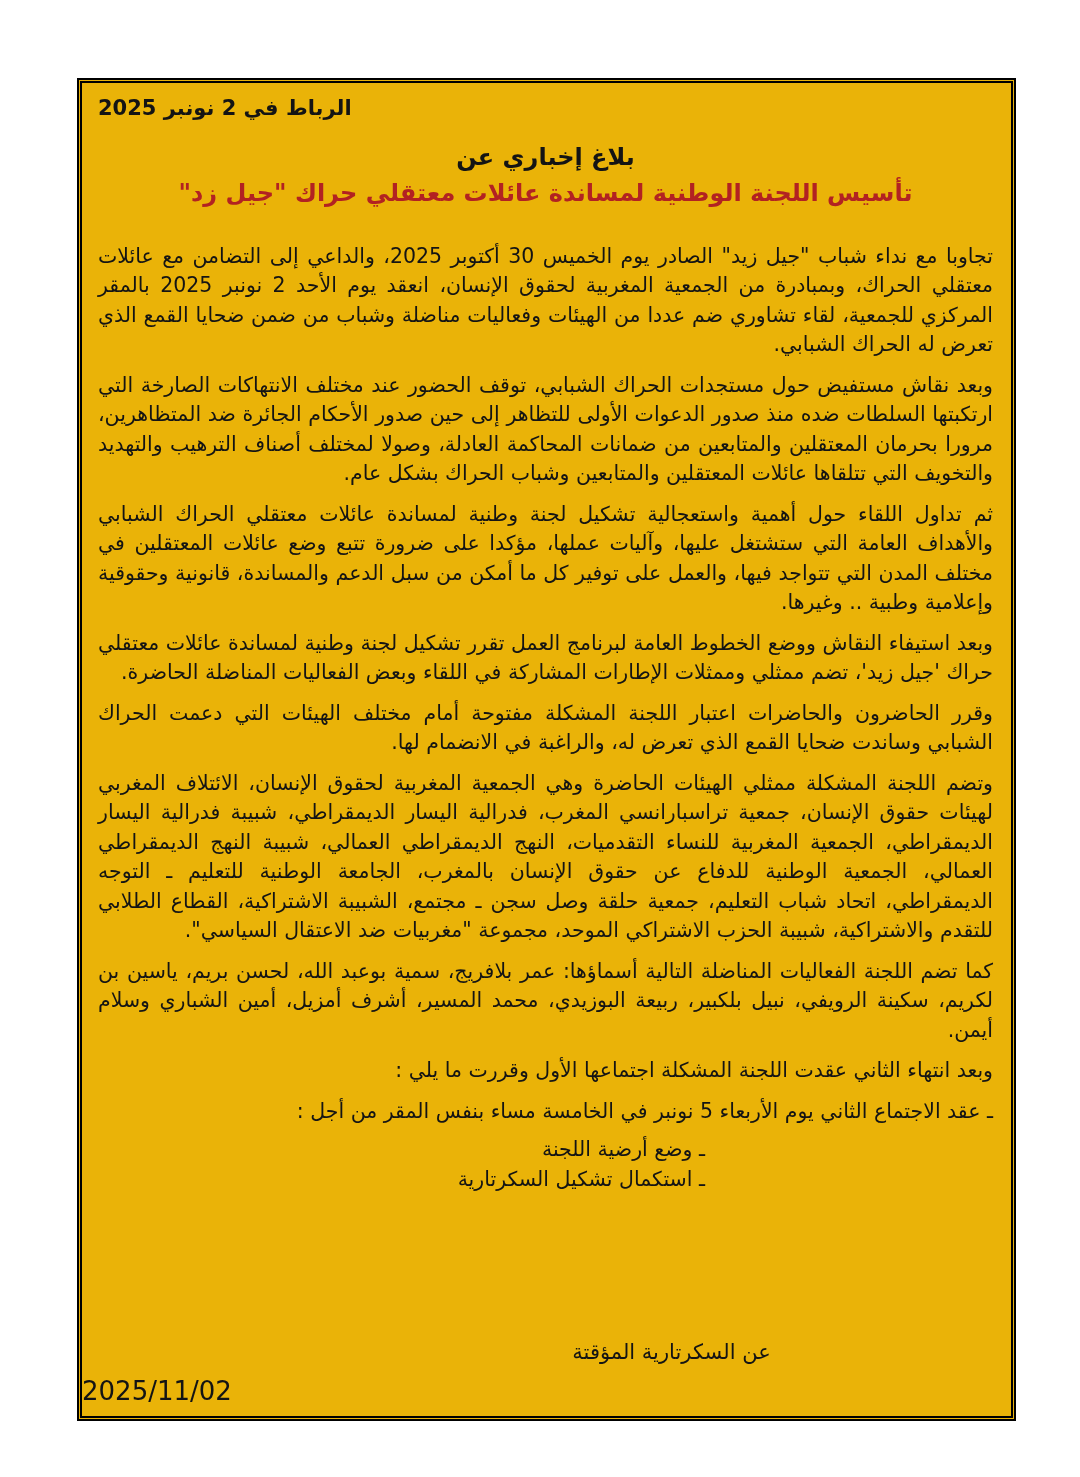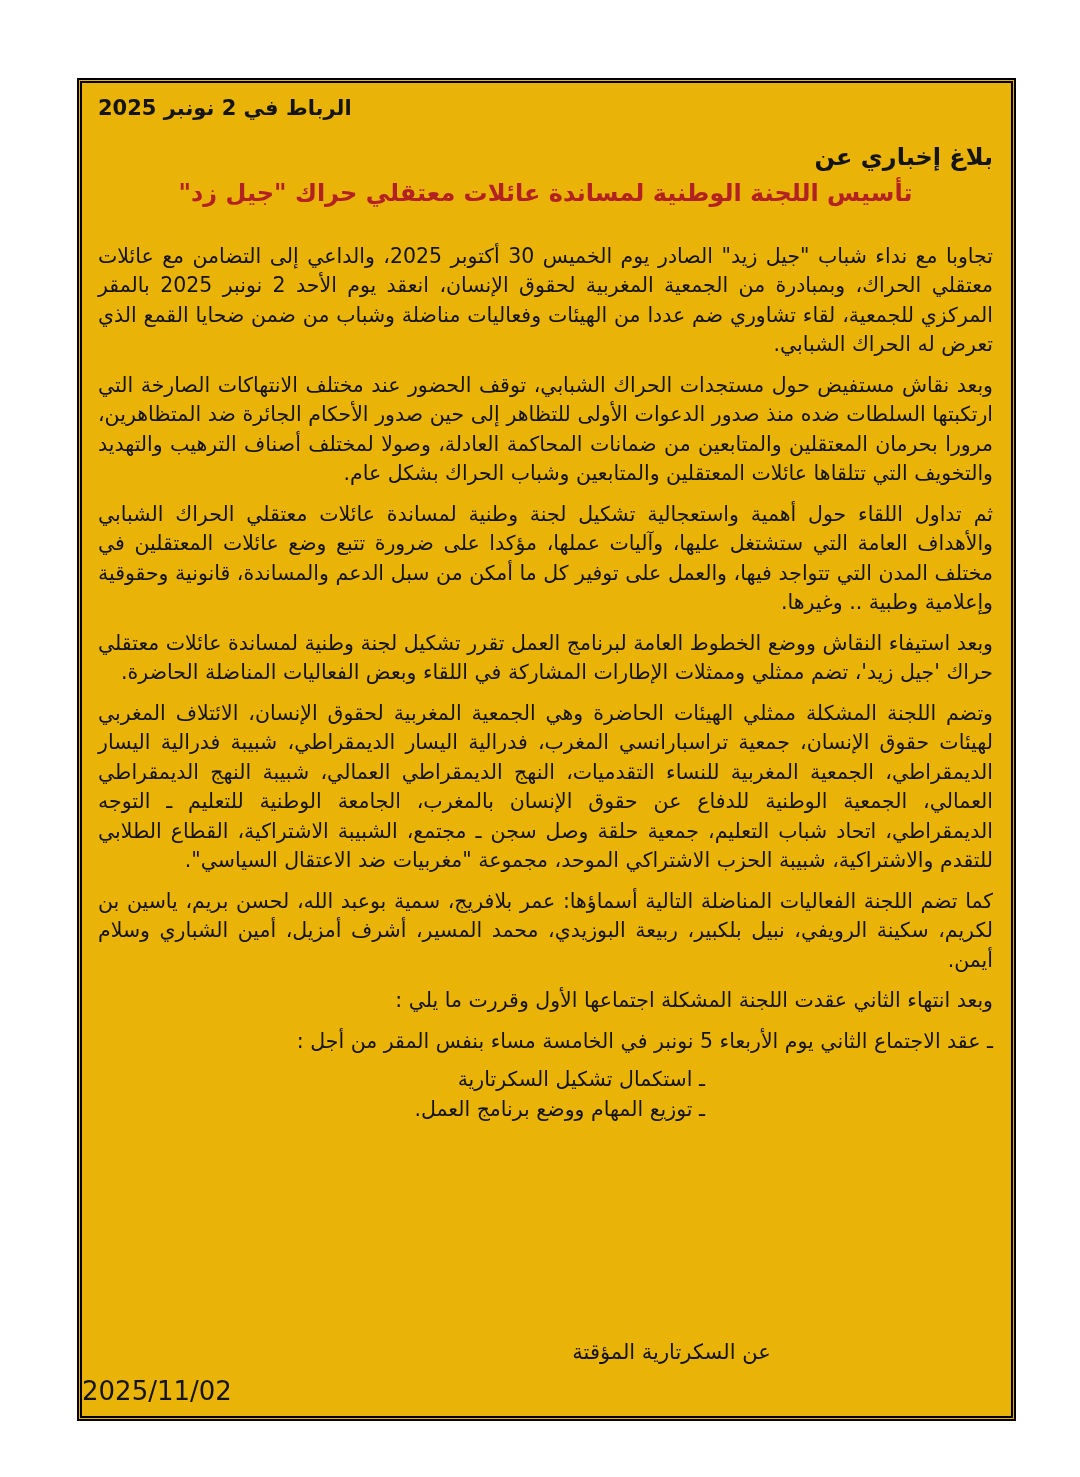--- a/index.html
+++ b/index.html
@@ -27,20 +27,21 @@
   }
   .dateline {
     font-weight: bold;
     font-size: 21px;
     line-height: 1.3;
     text-align: left;          
     direction: rtl;
   }
   .title-black {
     margin-top: 20px;
+    text-align: center;
     font-weight: bold;
     font-size: 24px;
     line-height: 1.3;
   }
   .title-red {
     margin-top: 4px;
     text-align: center;
     font-weight: bold;
     font-size: 24px;
     line-height: 1.35;
@@ -89,28 +90,29 @@
 
     <div class="title-black">بلاغ إخباري عن</div>
 
     <div class="title-red">تأسيس اللجنة الوطنية لمساندة عائلات معتقلي حراك "جيل زد"</div>
 
     <div class="body">
       <p class="first">تجاوبا مع نداء شباب "جيل زيد" الصادر يوم الخميس 30 أكتوبر 2025، والداعي إلى التضامن مع عائلات معتقلي الحراك، وبمبادرة من الجمعية المغربية لحقوق الإنسان، انعقد يوم الأحد 2 نونبر 2025 بالمقر المركزي للجمعية، لقاء تشاوري ضم عددا من الهيئات وفعاليات مناضلة وشباب من ضمن ضحايا القمع الذي تعرض له الحراك الشبابي.</p>
       <p>وبعد نقاش مستفيض حول مستجدات الحراك الشبابي، توقف الحضور عند مختلف الانتهاكات الصارخة التي ارتكبتها السلطات ضده منذ صدور الدعوات الأولى للتظاهر إلى حين صدور الأحكام الجائرة ضد المتظاهرين، مرورا بحرمان المعتقلين والمتابعين من ضمانات المحاكمة العادلة، وصولا لمختلف أصناف الترهيب والتهديد والتخويف التي تتلقاها عائلات المعتقلين والمتابعين وشباب الحراك بشكل عام.</p>
       <p>ثم تداول اللقاء حول أهمية واستعجالية تشكيل لجنة وطنية لمساندة عائلات معتقلي الحراك الشبابي والأهداف العامة التي ستشتغل عليها، وآليات عملها، مؤكدا على ضرورة تتبع وضع عائلات المعتقلين في مختلف المدن التي تتواجد فيها، والعمل على توفير كل ما أمكن من سبل الدعم والمساندة، قانونية وحقوقية وإعلامية وطبية .. وغيرها.</p>
       <p>وبعد استيفاء النقاش ووضع الخطوط العامة لبرنامج العمل تقرر تشكيل لجنة وطنية لمساندة عائلات معتقلي حراك 'جيل زيد'، تضم ممثلي وممثلات الإطارات المشاركة في اللقاء وبعض الفعاليات المناضلة الحاضرة.</p>
+      <p>وقرر الحاضرون والحاضرات اعتبار اللجنة المشكلة مفتوحة أمام مختلف الهيئات التي دعمت الحراك الشبابي وساندت ضحايا القمع الذي تعرض له، والراغبة في الانضمام لها.</p>
       <p>وتضم اللجنة المشكلة ممثلي الهيئات الحاضرة وهي الجمعية المغربية لحقوق الإنسان، الائتلاف المغربي لهيئات حقوق الإنسان، جمعية تراسبارانسي المغرب، فدرالية اليسار الديمقراطي، شبيبة فدرالية اليسار الديمقراطي، الجمعية المغربية للنساء التقدميات، النهج الديمقراطي العمالي، شبيبة النهج الديمقراطي العمالي، الجمعية الوطنية للدفاع عن حقوق الإنسان بالمغرب، الجامعة الوطنية للتعليم ـ التوجه الديمقراطي، اتحاد شباب التعليم، جمعية حلقة وصل سجن ـ مجتمع، الشبيبة الاشتراكية، القطاع الطلابي للتقدم والاشتراكية، شبيبة الحزب الاشتراكي الموحد، مجموعة "مغربيات ضد الاعتقال السياسي".</p>
       <p>كما تضم اللجنة الفعاليات المناضلة التالية أسماؤها: عمر بلافريج، سمية بوعبد الله، لحسن بريم، ياسين بن لكريم، سكينة الرويفي، نبيل بلكبير، ربيعة البوزيدي، محمد المسير، أشرف أمزيل، أمين الشباري وسلام أيمن.</p>
       <p>وبعد انتهاء الثاني عقدت اللجنة المشكلة اجتماعها الأول وقررت ما يلي :</p>
       <p>ـ عقد الاجتماع الثاني يوم الأربعاء 5 نونبر في الخامسة مساء بنفس المقر من أجل :</p>
 
       <div class="sub-list">
+        <div>ـ وضع أرضية اللجنة</div>
         <div>ـ استكمال تشكيل السكرتارية</div>
-        <div>ـ توزيع المهام ووضع برنامج العمل.</div>
       </div>
     </div>
 
     <div class="sig-name">عن السكرتارية المؤقتة</div>
 
     <div class="sig-date">2025/11/02</div>
 
   </div>
 </div>
 

